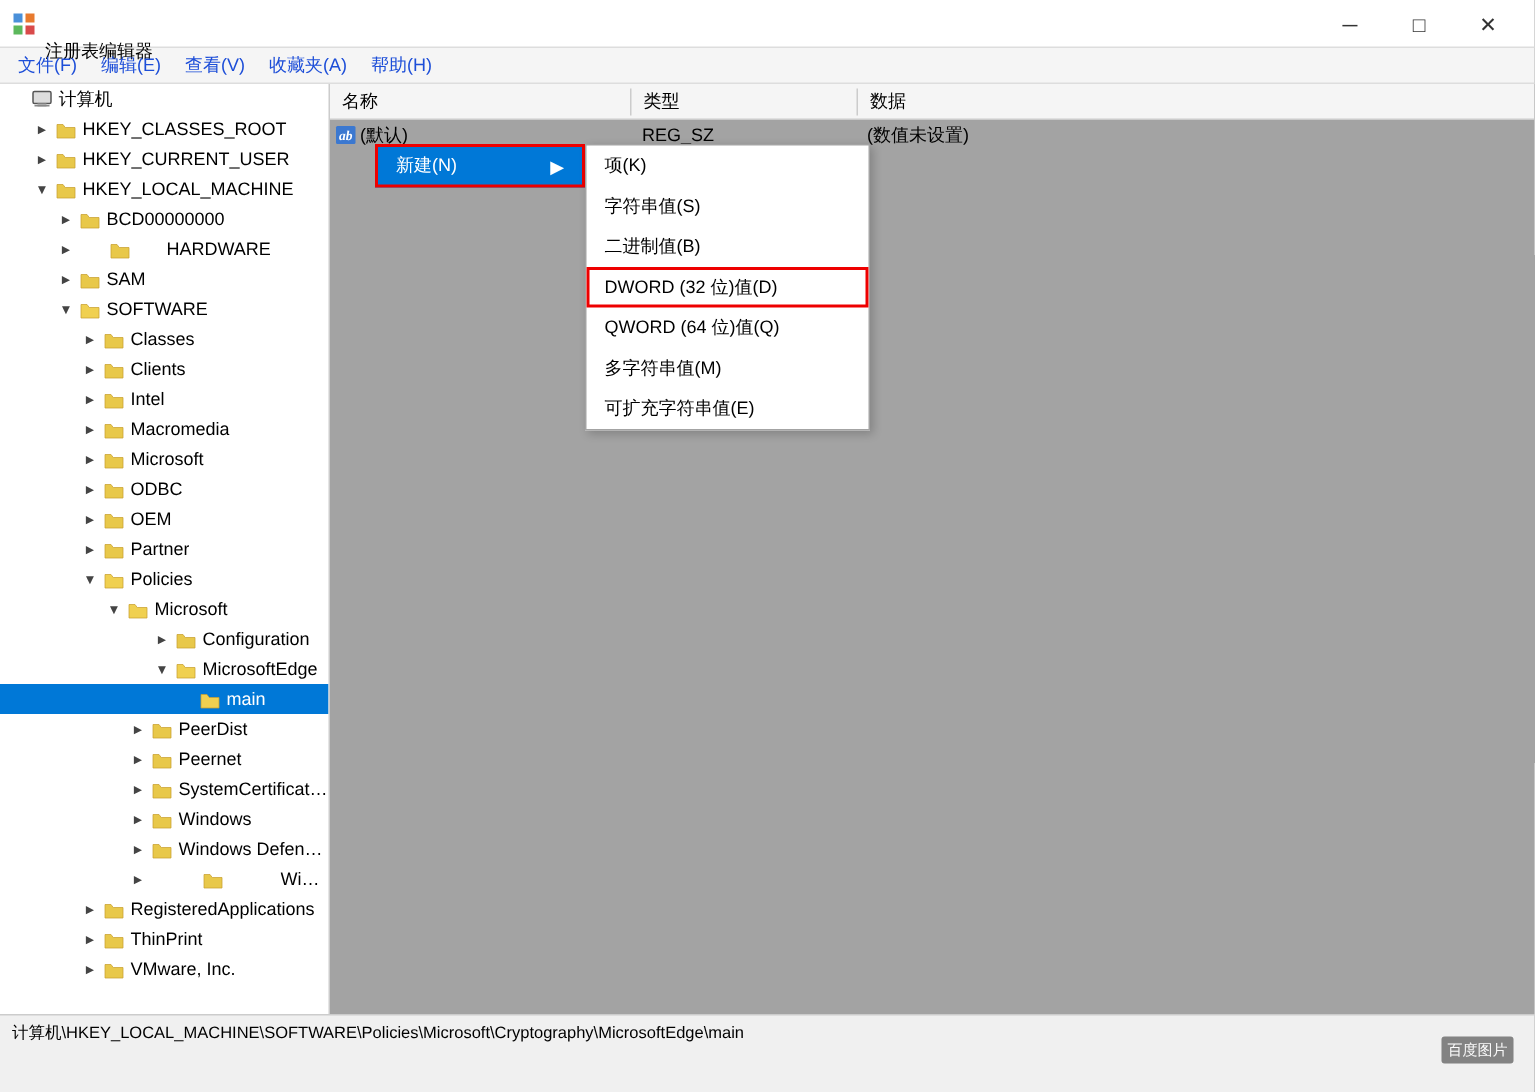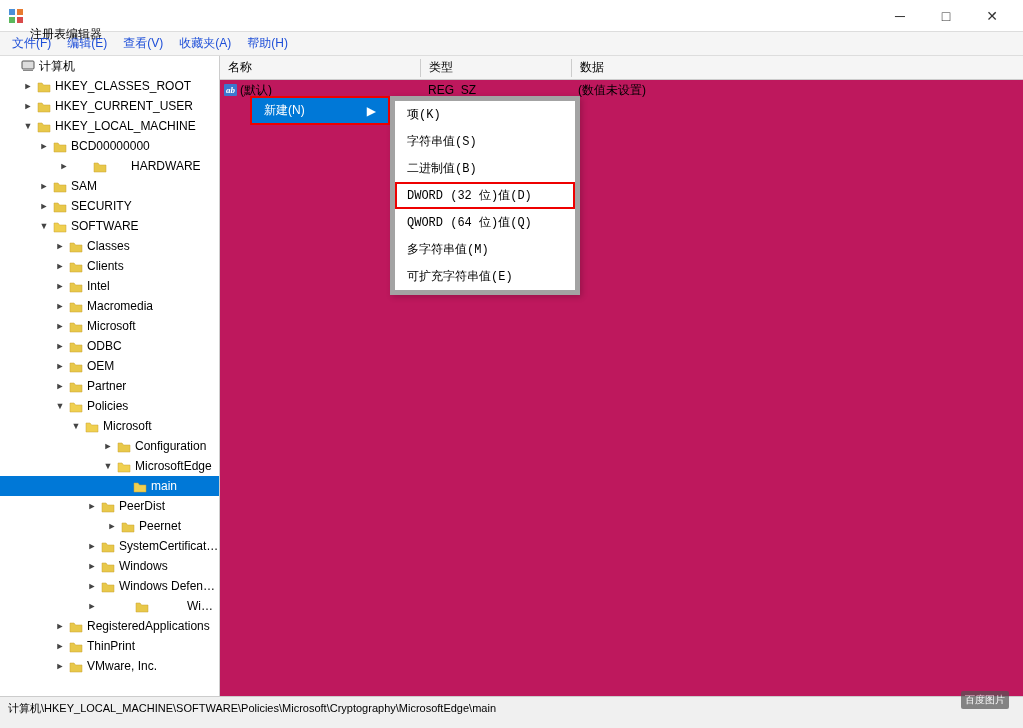--- a/index.html
+++ b/index.html
@@ -124,21 +124,21 @@
 
     .tree-label {
       font-size: 12px;
       overflow: hidden;
       text-overflow: ellipsis;
     }
 
     
     .right-panel {
       flex: 1;
-      background: #be185d;
+      background: #a3a3a3;
       display: flex;
       flex-direction: column;
       overflow: hidden;
       position: relative;
     }
 
     
     .table-header {
       display: flex;
       align-items: center;
@@ -208,25 +208,24 @@
       cursor: pointer;
       border: 2px solid #e00;
     }
 
     
     .submenu {
       position: absolute;
       left: 140px;
       top: 0;
       background: #fff;
-      border: 5px solid #a3a3a3;
+      border: 1px solid #a3a3a3;
       box-shadow: 2px 2px 6px rgba(0,0,0,0.2);
       width: 190px;
       z-index: 101;
-      font-family: Liberation Mono, monospace;
     }
     .submenu-item {
       padding: 5px 12px;
       cursor: pointer;
       font-size: 12px;
       color: #000;
       white-space: nowrap;
     }
     .submenu-item.highlighted {
       background: #fff;
@@ -340,49 +339,40 @@
     <div class="tree-item" style="padding-left:36px;">
       <span class="tree-toggle collapsed"></span>
       <span class="folder-icon">
         <svg viewBox="0 0 14 12">
             <path d="M1 3h4l1.5 2H13v7H1z" fill="#e8c84a" stroke="#c8a030" stroke-width="0.5"></path>
           </svg>
       </span>
       <span class="tree-label">BCD00000000</span>
     </div>
 
-    <div class="tree-item" style="padding-left:56px;gap:20px;">
+    <div class="tree-item" style="padding-left:36px;gap:20px;">
       <span class="tree-toggle collapsed"></span>
       <span class="folder-icon">
         <svg viewBox="0 0 14 12">
             <path d="M1 3h4l1.5 2H13v7H1z" fill="#e8c84a" stroke="#c8a030" stroke-width="0.5"></path>
           </svg>
       </span>
       <span class="tree-label">HARDWARE</span>
     </div>
 
     <div class="tree-item" style="padding-left:36px;">
       <span class="tree-toggle collapsed"></span>
       <span class="folder-icon">
         <svg viewBox="0 0 14 12">
             <path d="M1 3h4l1.5 2H13v7H1z" fill="#e8c84a" stroke="#c8a030" stroke-width="0.5"></path>
           </svg>
       </span>
       <span class="tree-label">SAM</span>
     </div>
 
-    <div class="tree-item" style="padding-left:36px;">
-      <span class="tree-toggle collapsed"></span>
-      <span class="folder-icon">
-        <svg viewBox="0 0 14 12">
-            <path d="M1 3h4l1.5 2H13v7H1z" fill="#e8c84a" stroke="#c8a030" stroke-width="0.5"></path>
-          </svg>
-      </span>
-      <span class="tree-label">SECURITY</span>
-    </div>
 
     <div class="tree-item" style="padding-left:36px;">
       <span class="tree-toggle expanded"></span>
       <span class="folder-icon">
         <svg viewBox="0 0 14 12">
             <path d="M1 3h4l1.5 2H13v7H1z" fill="#f0d050" stroke="#c8a030" stroke-width="0.5"></path>
           </svg>
       </span>
       <span class="tree-label">SOFTWARE</span>
     </div>
@@ -521,21 +511,21 @@
     <div class="tree-item" style="padding-left:84px;">
       <span class="tree-toggle collapsed"></span>
       <span class="folder-icon">
         <svg viewBox="0 0 14 12">
             <path d="M1 3h4l1.5 2H13v7H1z" fill="#e8c84a" stroke="#c8a030" stroke-width="0.5"></path>
           </svg>
       </span>
       <span class="tree-label">PeerDist</span>
     </div>
 
-    <div class="tree-item" style="padding-left:84px;margin-left:20px;">
+    <div class="tree-item" style="padding-left:84px;">
       <span class="tree-toggle collapsed"></span>
       <span class="folder-icon">
         <svg viewBox="0 0 14 12">
             <path d="M1 3h4l1.5 2H13v7H1z" fill="#e8c84a" stroke="#c8a030" stroke-width="0.5"></path>
           </svg>
       </span>
       <span class="tree-label">Peernet</span>
     </div>
 
     <div class="tree-item" style="padding-left:84px;">

